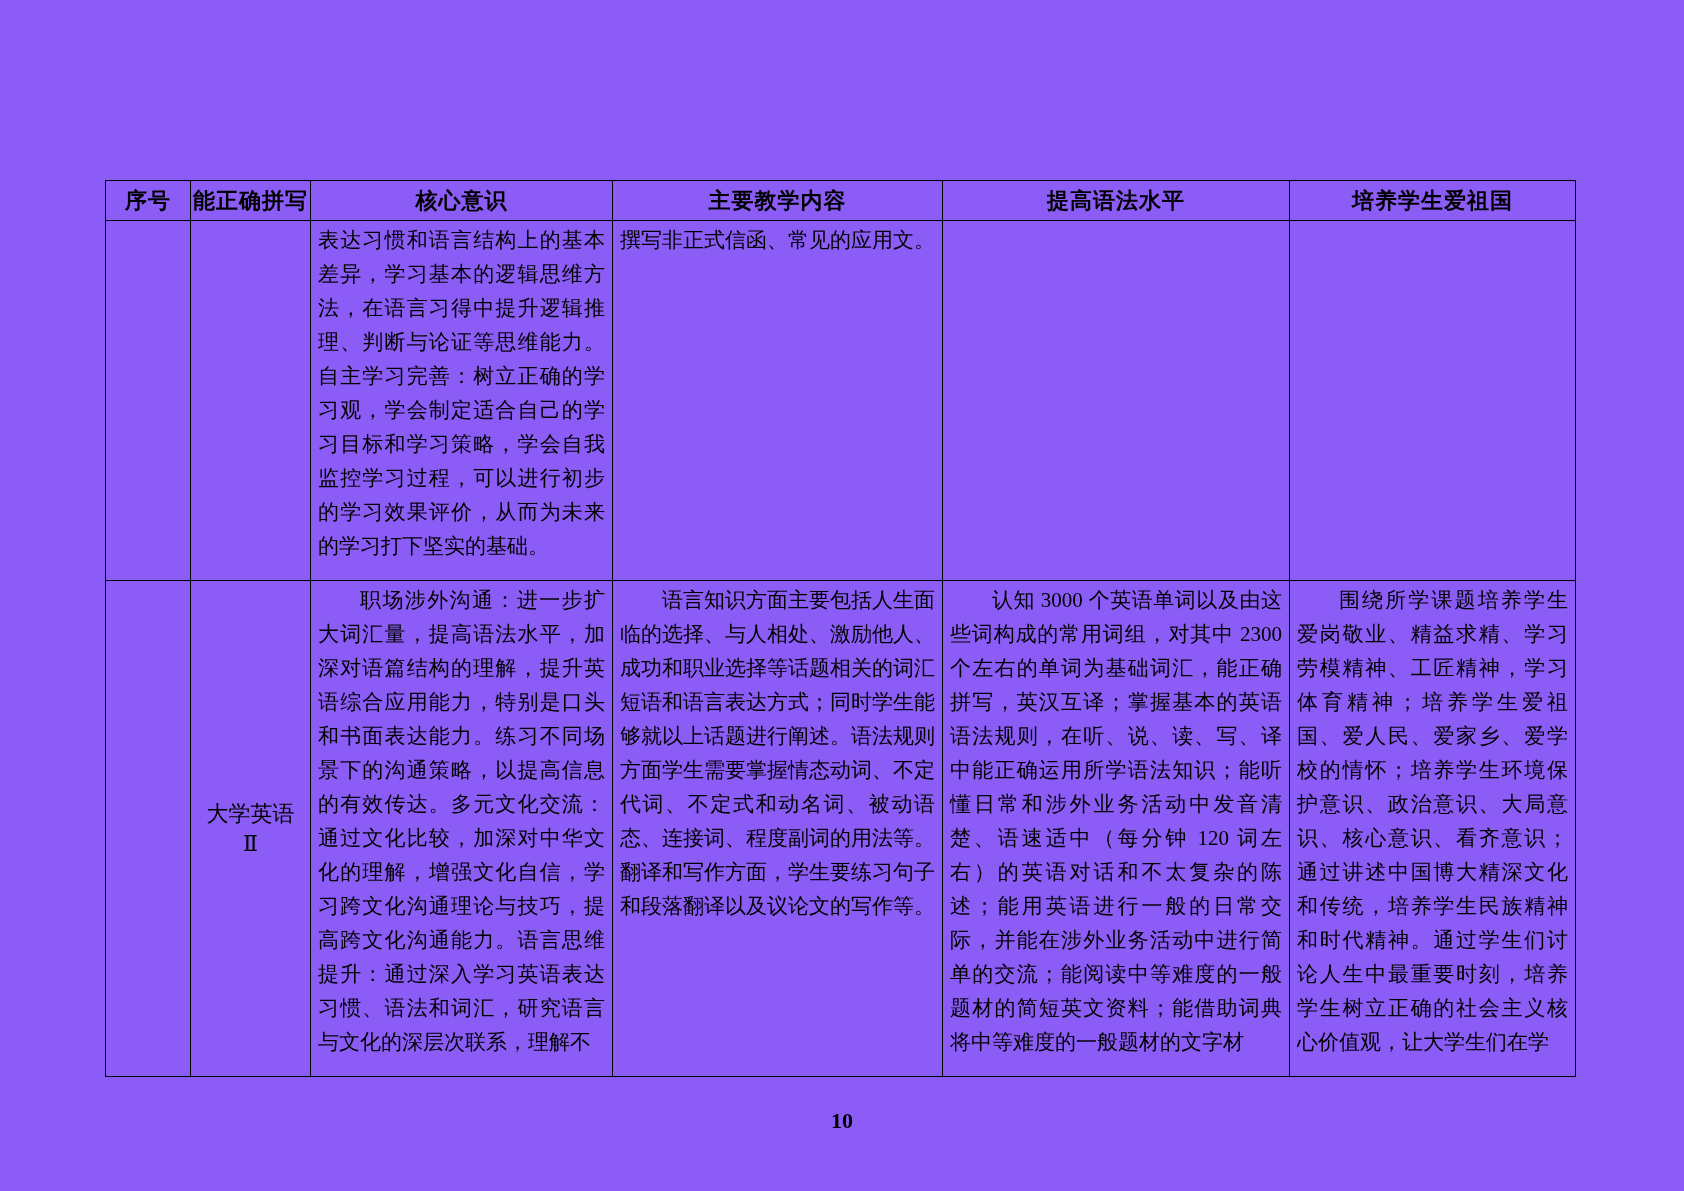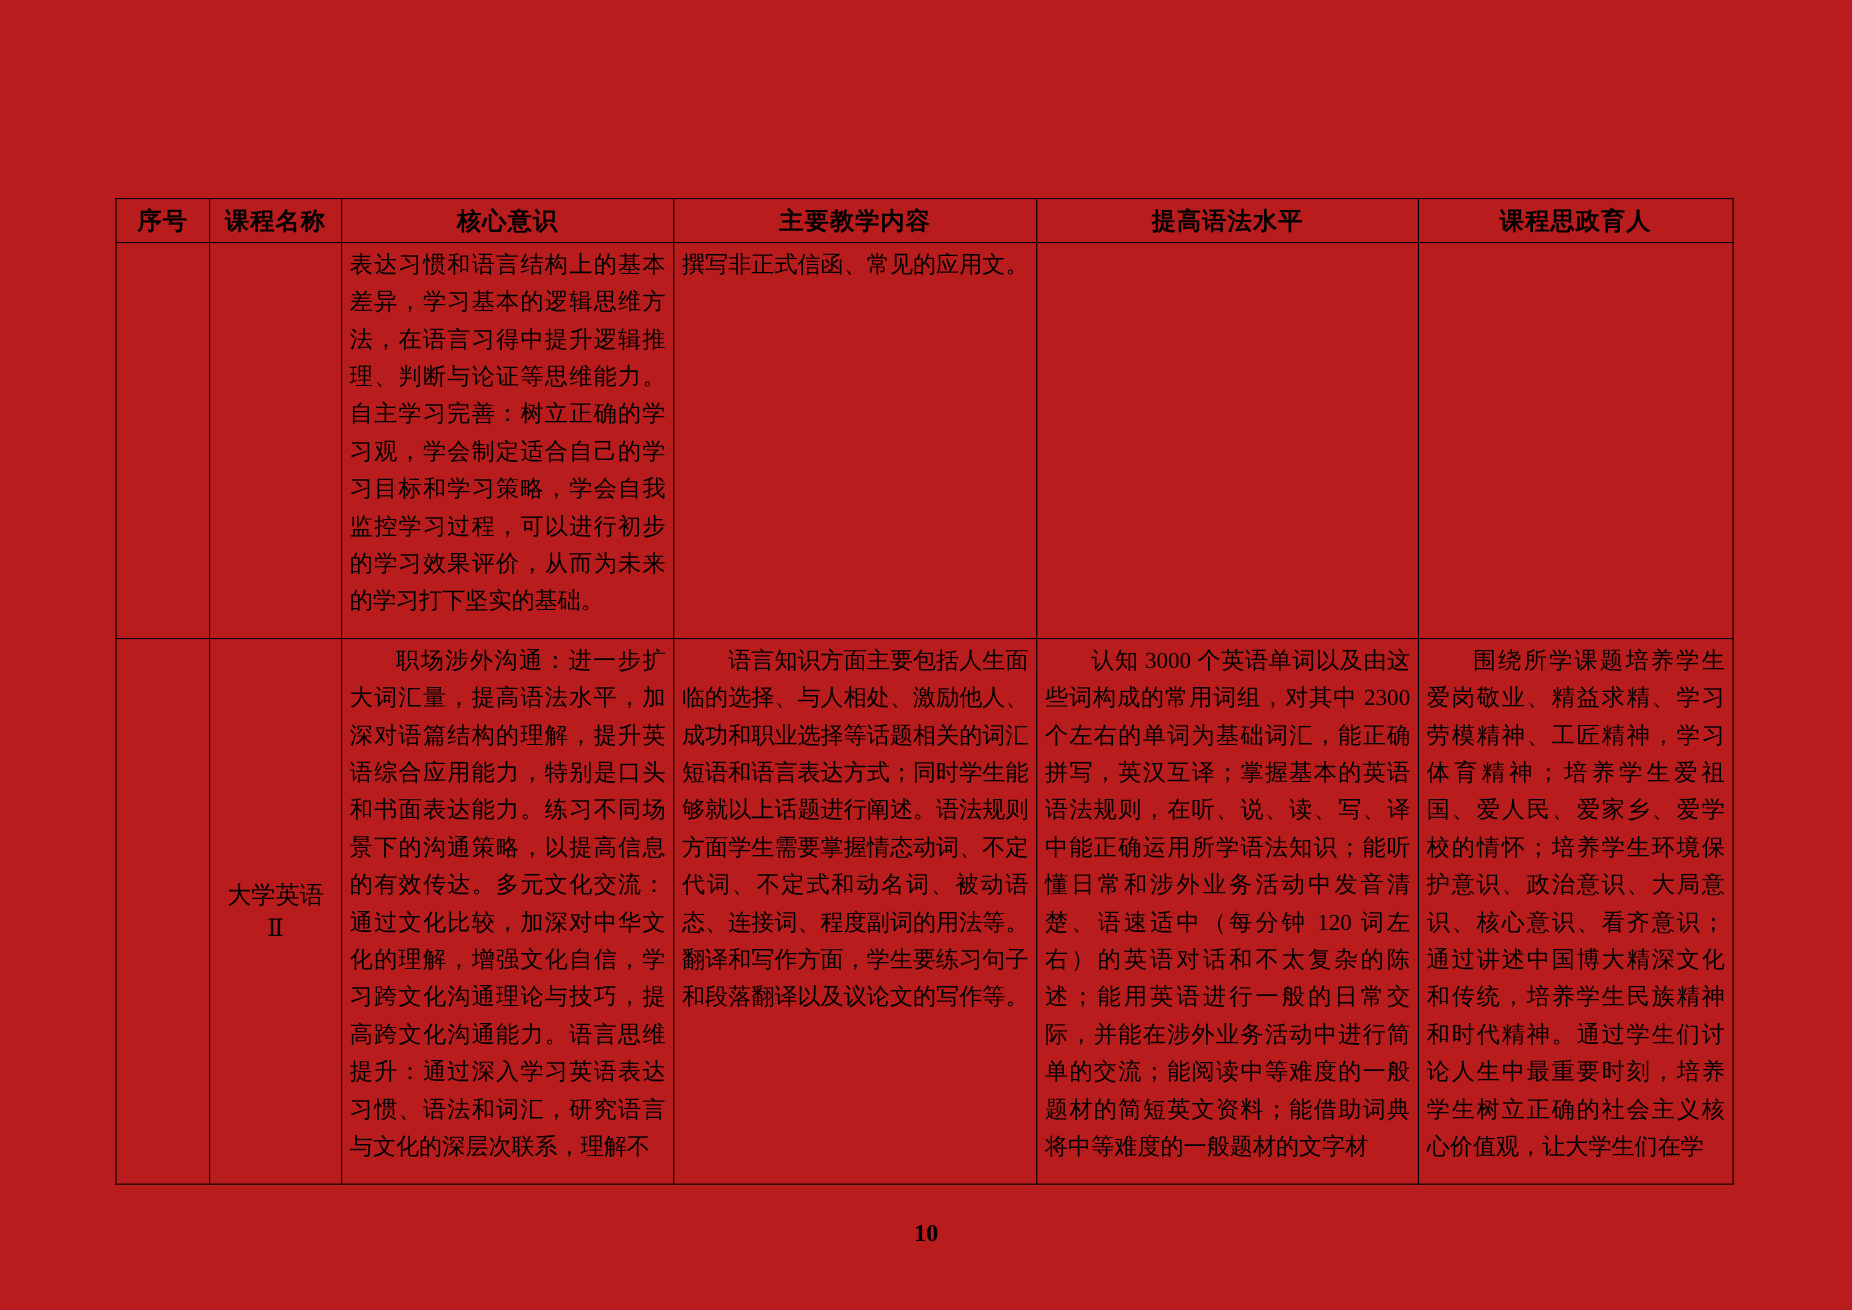--- a/index.html
+++ b/index.html
@@ -8,21 +8,21 @@
     width: 1684px;
     height: 1191px;
     position: relative;
     font-family: "Liberation Serif", "DejaVu Serif", serif;
     color: #000;
     overflow: hidden;
   }
   .page {
     position: absolute;
     inset: 0;
-    background: #b91c1c;
+    background: #8b5cf6;
   }
   table.course-table {
     position: absolute;
     left: 105px;
     top: 180px;
     width: 1470px;
     border-collapse: collapse;
     table-layout: fixed;
   }
   th, td {
@@ -77,25 +77,25 @@
       <col style="width:85px">
       <col style="width:120px">
       <col style="width:302px">
       <col style="width:330px">
       <col style="width:347px">
       <col style="width:286px">
     </colgroup>
     <thead>
       <tr>
         <th>序号</th>
-        <th>课程名称</th>
+        <th>能正确拼写</th>
         <th>核心意识</th>
         <th>主要教学内容</th>
         <th>提高语法水平</th>
-        <th>课程思政育人</th>
+        <th>培养学生爱祖国</th>
       </tr>
     </thead>
     <tbody>
       <tr class="row1">
         <td class="c-seq"></td>
         <td class="c-course">
           <div></div>
           <div></div>
         </td>
         <td class="c-text">表达习惯和语言结构上的基本差异，学习基本的逻辑思维方法，在语言习得中提升逻辑推理、判断与论证等思维能力。自主学习完善：树立正确的学习观，学会制定适合自己的学习目标和学习策略，学会自我监控学习过程，可以进行初步的学习效果评价，从而为未来的学习打下坚实的基础。</td>

